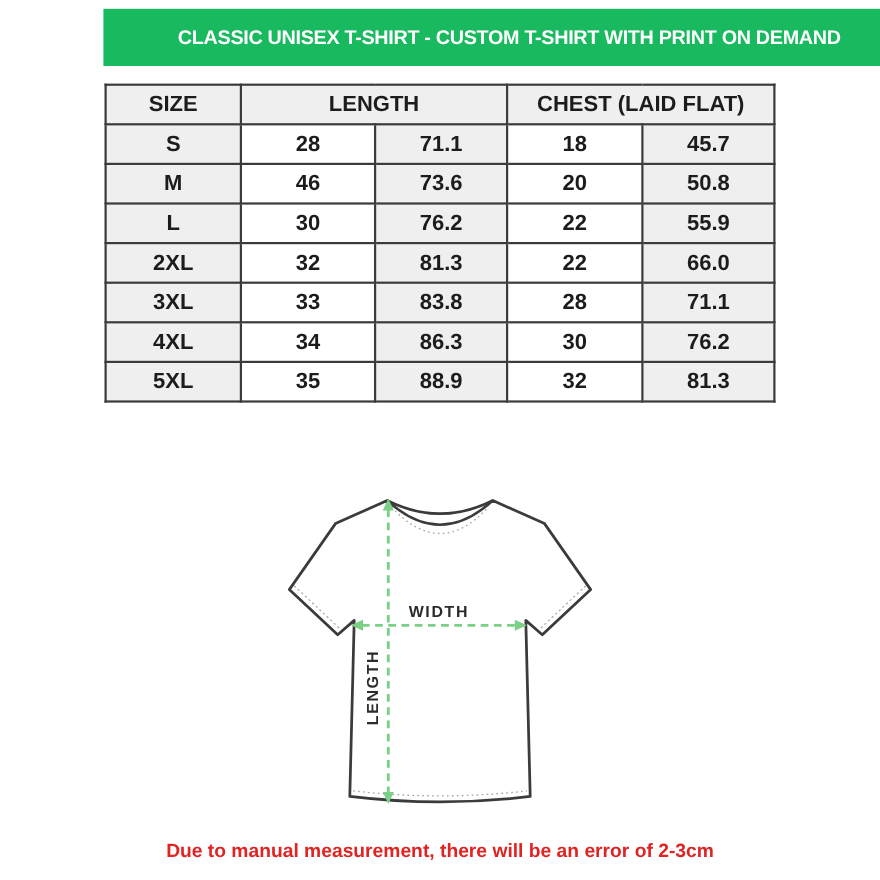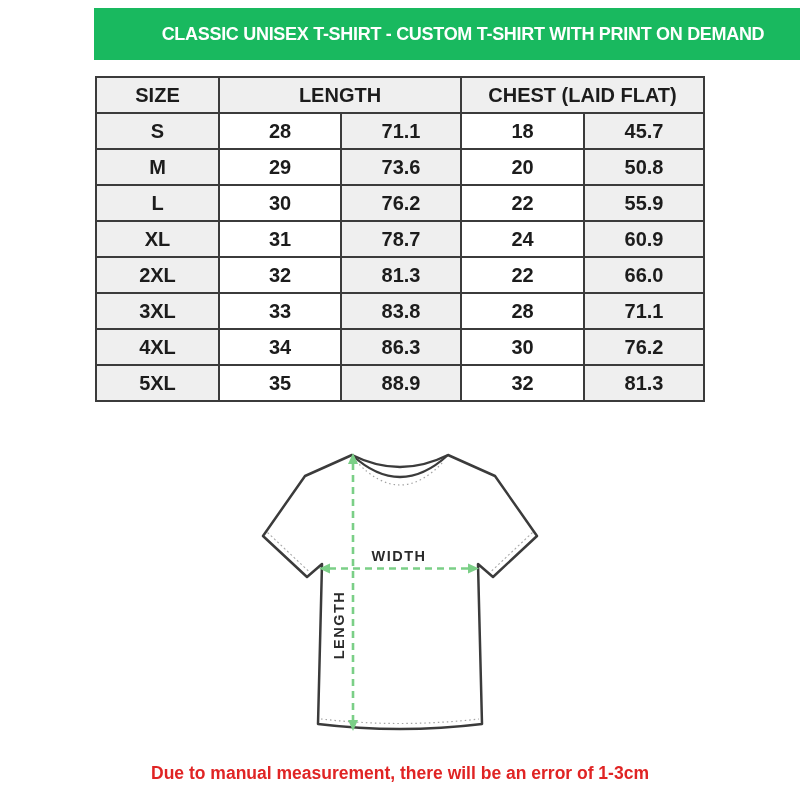--- a/index.html
+++ b/index.html
@@ -58,38 +58,31 @@
     <tbody>
       <tr>
         <td class="shade">S</td>
         <td>28</td>
         <td class="shade">71.1</td>
         <td>18</td>
         <td class="shade">45.7</td>
       </tr>
       <tr>
         <td class="shade">M</td>
-        <td>29</td>
+        <td>46</td>
         <td class="shade">73.6</td>
         <td>20</td>
         <td class="shade">50.8</td>
       </tr>
       <tr>
         <td class="shade">L</td>
         <td>30</td>
         <td class="shade">76.2</td>
         <td>22</td>
         <td class="shade">55.9</td>
-      </tr>
-      <tr>
-        <td class="shade">XL</td>
-        <td>31</td>
-        <td class="shade">78.7</td>
-        <td>24</td>
-        <td class="shade">60.9</td>
       </tr>
       <tr>
         <td class="shade">2XL</td>
         <td>32</td>
         <td class="shade">81.3</td>
         <td>22</td>
         <td class="shade">66.0</td>
       </tr>
       <tr>
         <td class="shade">3XL</td>
@@ -151,15 +144,15 @@
     <g stroke="#7bcf87" fill="#7bcf87">
       <line x1="89" y1="133.5" x2="229" y2="133.5" stroke-width="2.6" stroke-dasharray="7 5"></line>
       <polygon points="79,133.5 90,128.5 90,138.5" stroke="none"></polygon>
       <polygon points="239,133.5 228,128.5 228,138.5" stroke="none"></polygon>
     </g>
 
     <text x="159" y="126" text-anchor="middle" font-size="14.5" font-weight="bold" letter-spacing="1.5" fill="#2b2b2b">WIDTH</text>
     <text x="104" y="190" transform="rotate(-90 104 190)" text-anchor="middle" font-size="14.5" font-weight="bold" letter-spacing="1.5" fill="#2b2b2b">LENGTH</text>
   </svg>
 
-  <div class="note">Due to manual measurement, there will be an error of 1-3cm</div>
+  <div class="note">Due to manual measurement, there will be an error of 2-3cm</div>
 
 </div>
 
 </body></html>

